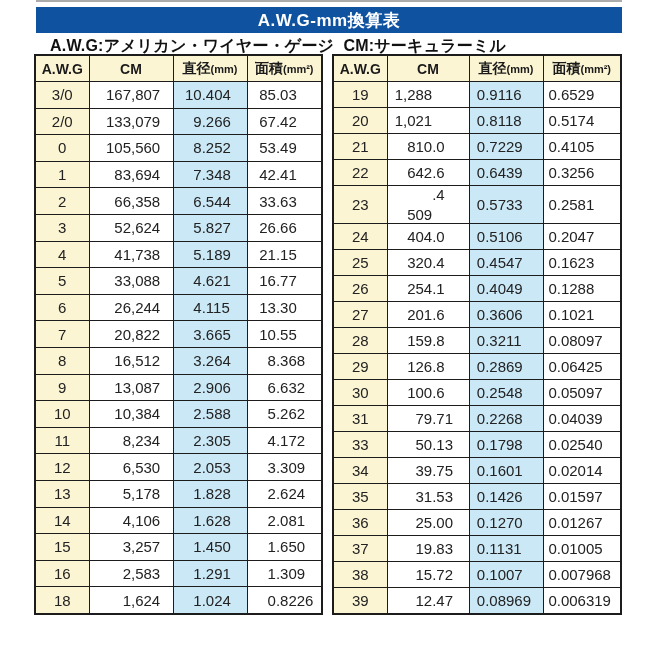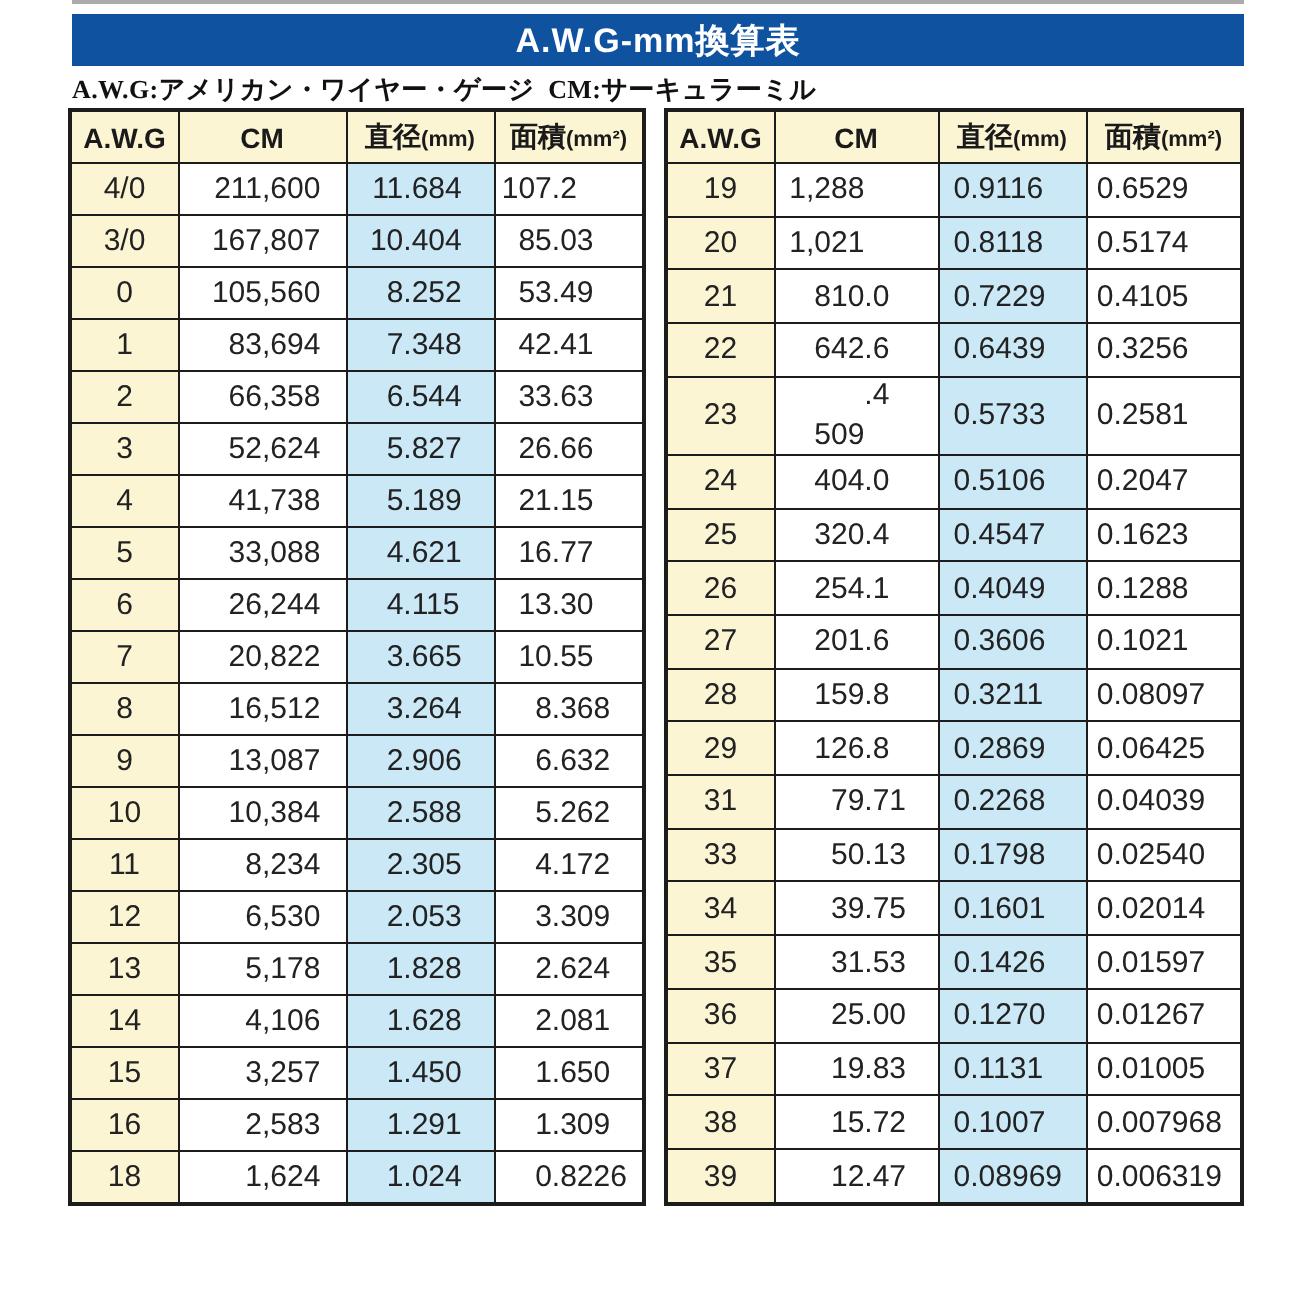--- a/index.html
+++ b/index.html
@@ -15,22 +15,22 @@
     font-family:"Liberation Sans","DejaVu Sans",sans-serif;color:var(--ink);
     overflow:hidden;
   }
   .topline{position:absolute;left:36px;top:0;width:586px;height:2px;background:#ababab;}
   .banner{
     position:absolute;left:36px;top:7px;width:586px;height:26px;
     background:var(--banner);display:flex;align-items:center;justify-content:center;
   }
   .banner .title{color:#fff;font-weight:bold;font-size:17px;letter-spacing:.5px;}
   .note{
-    position:absolute;left:36px;top:36px;font-size:13px;font-weight:bold;color:#111;
-    white-space:pre;letter-spacing:.2px;font-family:Liberation Serif, serif;
+    position:absolute;left:50px;top:36px;font-size:16px;font-weight:bold;color:#111;
+    white-space:pre;letter-spacing:.2px;
   }
   .tables{position:absolute;left:34px;top:54px;display:flex;gap:9px;}
   table{
     border-collapse:collapse;table-layout:fixed;
     border:2px solid var(--border);
   }
   th,td{
     border:1px solid var(--border);
     height:25px;padding:0;overflow:hidden;
     text-align:center;vertical-align:middle;
@@ -73,30 +73,30 @@
     <thead>
         <tr>
           <th>A.W.G</th>
           <th>CM</th>
           <th><span>直径</span><span class="unit">(mm)</span></th>
           <th><span>面積</span><span class="unit">(mm²)</span></th>
         </tr>
       </thead>
     <tbody>
         <tr>
-          <td class="awg">4/0</td>
-          <td class="cm"><span class="num"><span class="ip" style="min-width: 7ch;">211,600</span><span class="fp" style="min-width: 0ch;"></span></span></td>
-          <td class="dia"><span class="num"><span class="ip" style="min-width: 2ch;">11</span><span class="fp" style="min-width: 4ch;">.684</span></span></td>
-          <td class="area"><span class="num"><span class="ip" style="min-width: 3ch;">107</span><span class="fp" style="min-width: 5ch;">.2</span></span></td>
-        </tr>
-        <tr>
           <td class="awg">3/0</td>
           <td class="cm"><span class="num"><span class="ip" style="min-width: 7ch;">167,807</span><span class="fp" style="min-width: 0ch;"></span></span></td>
           <td class="dia"><span class="num"><span class="ip" style="min-width: 2ch;">10</span><span class="fp" style="min-width: 4ch;">.404</span></span></td>
           <td class="area"><span class="num"><span class="ip" style="min-width: 3ch;">85</span><span class="fp" style="min-width: 5ch;">.03</span></span></td>
+        </tr>
+        <tr>
+          <td class="awg">2/0</td>
+          <td class="cm"><span class="num"><span class="ip" style="min-width: 7ch;">133,079</span><span class="fp" style="min-width: 0ch;"></span></span></td>
+          <td class="dia"><span class="num"><span class="ip" style="min-width: 2ch;">9</span><span class="fp" style="min-width: 4ch;">.266</span></span></td>
+          <td class="area"><span class="num"><span class="ip" style="min-width: 3ch;">67</span><span class="fp" style="min-width: 5ch;">.42</span></span></td>
         </tr>
         <tr>
           <td class="awg">0</td>
           <td class="cm"><span class="num"><span class="ip" style="min-width: 7ch;">105,560</span><span class="fp" style="min-width: 0ch;"></span></span></td>
           <td class="dia"><span class="num"><span class="ip" style="min-width: 2ch;">8</span><span class="fp" style="min-width: 4ch;">.252</span></span></td>
           <td class="area"><span class="num"><span class="ip" style="min-width: 3ch;">53</span><span class="fp" style="min-width: 5ch;">.49</span></span></td>
         </tr>
         <tr>
           <td class="awg">1</td>
           <td class="cm"><span class="num"><span class="ip" style="min-width: 7ch;">83,694</span><span class="fp" style="min-width: 0ch;"></span></span></td>
@@ -277,20 +277,26 @@
           <td class="dia"><span class="num"><span class="ip" style="min-width: 1ch;">0</span><span class="fp" style="min-width: 6ch;">.3211</span></span></td>
           <td class="area"><span class="num"><span class="ip" style="min-width: 1ch;">0</span><span class="fp" style="min-width: 7ch;">.08097</span></span></td>
         </tr>
         <tr>
           <td class="awg">29</td>
           <td class="cm"><span class="num"><span class="ip" style="min-width: 5ch;">126</span><span class="fp" style="min-width: 4ch;">.8</span></span></td>
           <td class="dia"><span class="num"><span class="ip" style="min-width: 1ch;">0</span><span class="fp" style="min-width: 6ch;">.2869</span></span></td>
           <td class="area"><span class="num"><span class="ip" style="min-width: 1ch;">0</span><span class="fp" style="min-width: 7ch;">.06425</span></span></td>
         </tr>
         <tr>
+          <td class="awg">30</td>
+          <td class="cm"><span class="num"><span class="ip" style="min-width: 5ch;">100</span><span class="fp" style="min-width: 4ch;">.6</span></span></td>
+          <td class="dia"><span class="num"><span class="ip" style="min-width: 1ch;">0</span><span class="fp" style="min-width: 6ch;">.2548</span></span></td>
+          <td class="area"><span class="num"><span class="ip" style="min-width: 1ch;">0</span><span class="fp" style="min-width: 7ch;">.05097</span></span></td>
+        </tr>
+        <tr>
           <td class="awg">31</td>
           <td class="cm"><span class="num"><span class="ip" style="min-width: 5ch;">79</span><span class="fp" style="min-width: 4ch;">.71</span></span></td>
           <td class="dia"><span class="num"><span class="ip" style="min-width: 1ch;">0</span><span class="fp" style="min-width: 6ch;">.2268</span></span></td>
           <td class="area"><span class="num"><span class="ip" style="min-width: 1ch;">0</span><span class="fp" style="min-width: 7ch;">.04039</span></span></td>
         </tr>
         <tr>
           <td class="awg">33</td>
           <td class="cm"><span class="num"><span class="ip" style="min-width: 5ch;">50</span><span class="fp" style="min-width: 4ch;">.13</span></span></td>
           <td class="dia"><span class="num"><span class="ip" style="min-width: 1ch;">0</span><span class="fp" style="min-width: 6ch;">.1798</span></span></td>
           <td class="area"><span class="num"><span class="ip" style="min-width: 1ch;">0</span><span class="fp" style="min-width: 7ch;">.02540</span></span></td>

